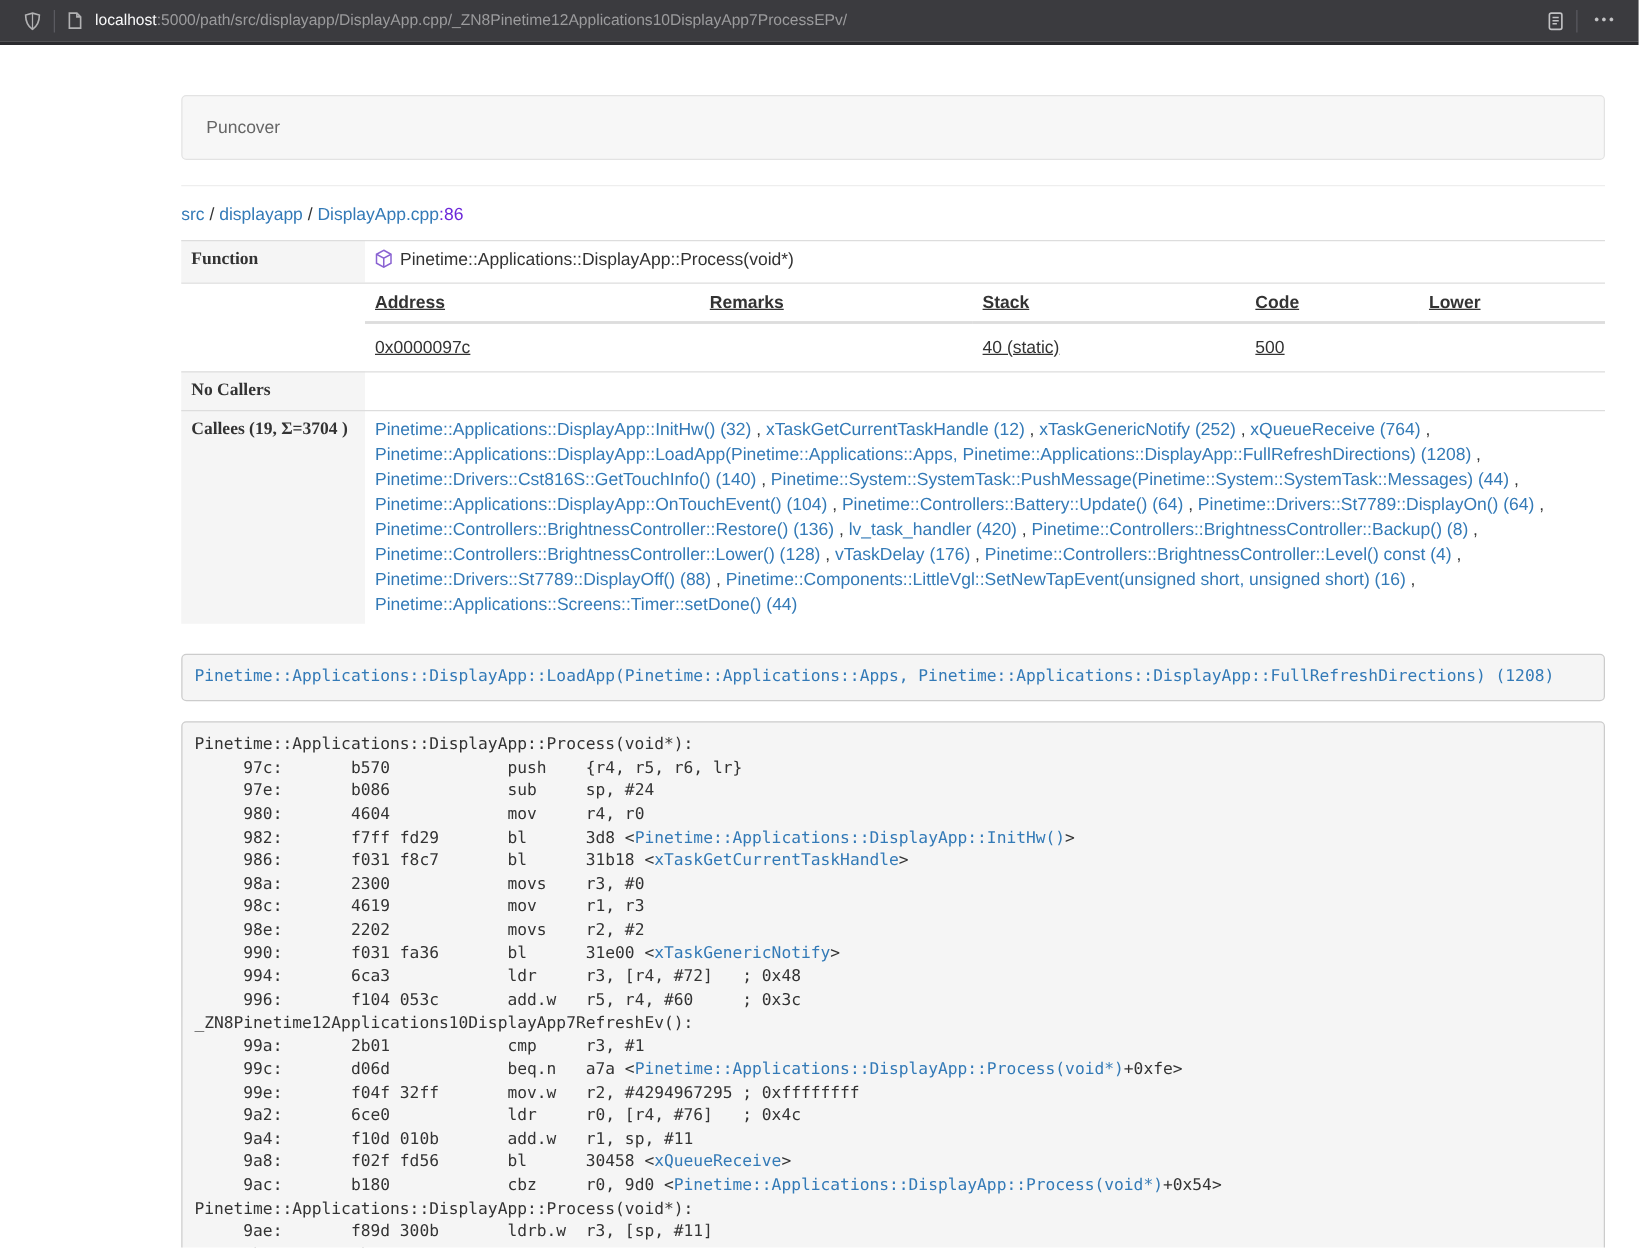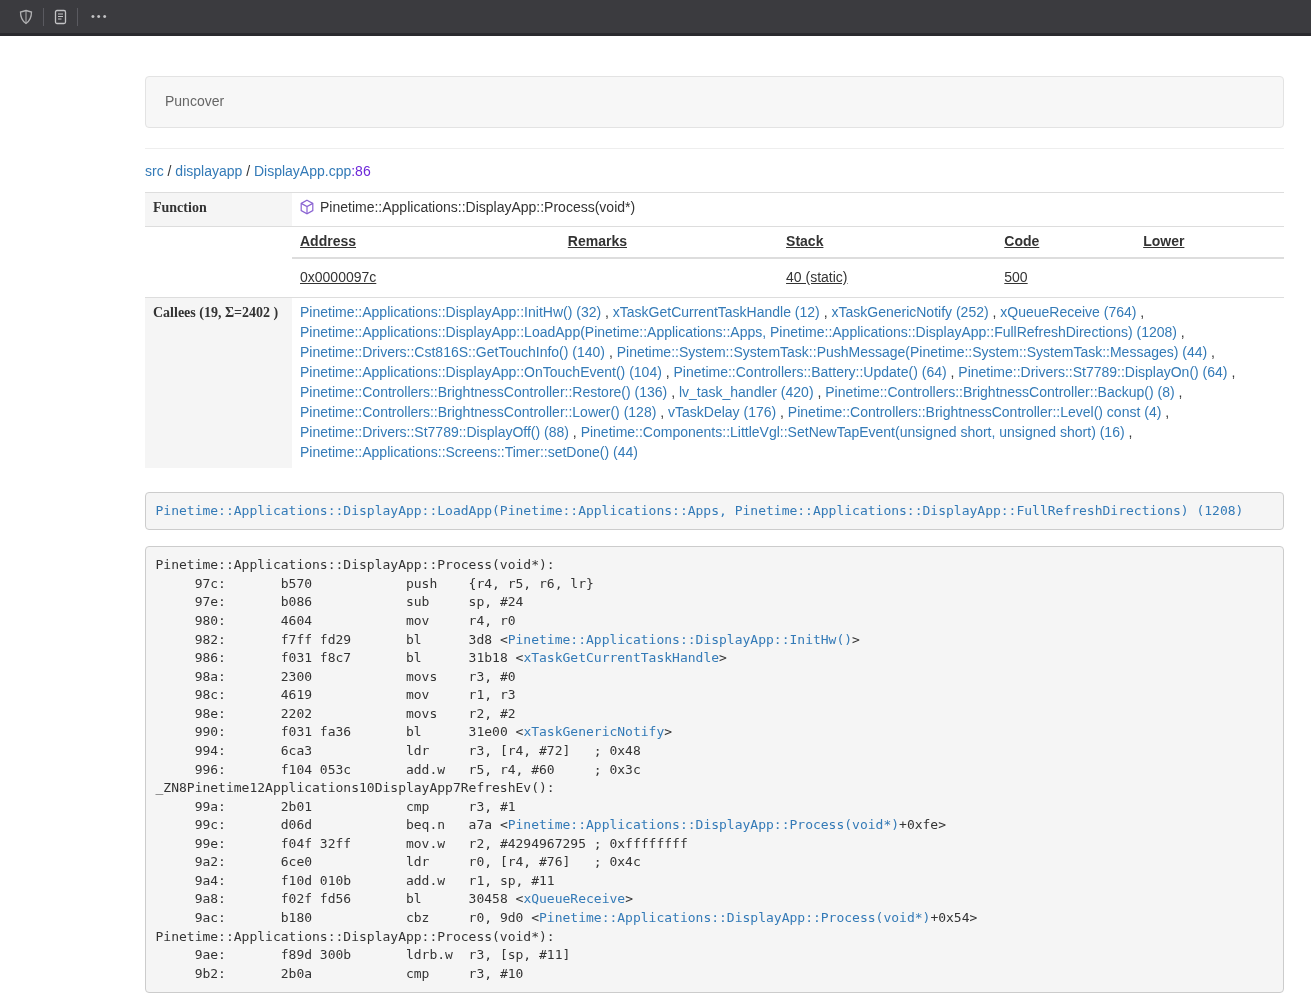--- a/index.html
+++ b/index.html
@@ -78,20 +78,29 @@
 <body>
 
 <div class="toolbar">
   <span class="tb-icon">
     <svg width="16" height="16" viewBox="0 0 16 16" fill="none" stroke="#b1b1b3" stroke-width="1.3">
       <path d="M8 1.5 L13.5 3 C13.5 8 12.5 11.5 8 14.5 C3.5 11.5 2.5 8 2.5 3 Z"></path>
       <path d="M8 1.5 L8 14.5" stroke-width="1"></path>
     </svg>
   </span>
   <span class="tb-sep"></span>
+  <div class="urlbar">
+    <span class="tb-icon">
+      <svg width="14" height="15" viewBox="0 0 14 15" fill="none" stroke="#b1b1b3" stroke-width="1.3">
+        <path d="M2.5 1.5 H8.5 L11.5 4.5 V13.5 H2.5 Z"></path>
+        <path d="M8.5 1.5 V4.5 H11.5"></path>
+      </svg>
+    </span>
+    <span class="url-text"><span class="url-host">localhost</span><span class="url-rest">:5000/path/src/displayapp/DisplayApp.cpp/_ZN8Pinetime12Applications10DisplayApp7ProcessEPv/</span></span>
+  </div>
   <div class="tb-right">
     <span class="tb-icon">
       <svg width="15" height="16" viewBox="0 0 15 16" fill="none" stroke="#c3c3c5" stroke-width="1.3">
         <rect x="2.5" y="1.5" width="10" height="13" rx="1.5"></rect>
         <path d="M5 5 H10 M5 7.5 H10 M5 10 H8.5" stroke-width="1.2"></path>
       </svg>
     </span>
     <span class="tb-sep"></span>
     <span class="meatballs">•••</span>
   </div>
@@ -140,21 +149,25 @@
                 <td></td>
                 <td>40 (static)</td>
                 <td>500</td>
                 <td></td>
               </tr>
             </tbody>
           </table>
         </td>
       </tr>
       <tr>
-        <th>Callees (19, Σ=2402 )</th>
+        <th>No Callers</th>
+        <td></td>
+      </tr>
+      <tr>
+        <th>Callees (19, Σ=3704 )</th>
         <td class="callees"><a href="#" class="lnk">Pinetime::Applications::DisplayApp::InitHw() (32)</a><span class="callee-sep"> , </span><a href="#" class="lnk">xTaskGetCurrentTaskHandle (12)</a><span class="callee-sep"> , </span><a href="#" class="lnk">xTaskGenericNotify (252)</a><span class="callee-sep"> , </span><a href="#" class="lnk">xQueueReceive (764)</a><span class="callee-sep"> , </span><a href="#" class="lnk">Pinetime::Applications::DisplayApp::LoadApp(Pinetime::Applications::Apps, Pinetime::Applications::DisplayApp::FullRefreshDirections) (1208)</a><span class="callee-sep"> , </span><a href="#" class="lnk">Pinetime::Drivers::Cst816S::GetTouchInfo() (140)</a><span class="callee-sep"> , </span><a href="#" class="lnk">Pinetime::System::SystemTask::PushMessage(Pinetime::System::SystemTask::Messages) (44)</a><span class="callee-sep"> , </span><a href="#" class="lnk">Pinetime::Applications::DisplayApp::OnTouchEvent() (104)</a><span class="callee-sep"> , </span><a href="#" class="lnk">Pinetime::Controllers::Battery::Update() (64)</a><span class="callee-sep"> , </span><a href="#" class="lnk">Pinetime::Drivers::St7789::DisplayOn() (64)</a><span class="callee-sep"> , </span><a href="#" class="lnk">Pinetime::Controllers::BrightnessController::Restore() (136)</a><span class="callee-sep"> , </span><a href="#" class="lnk">lv_task_handler (420)</a><span class="callee-sep"> , </span><a href="#" class="lnk">Pinetime::Controllers::BrightnessController::Backup() (8)</a><span class="callee-sep"> , </span><a href="#" class="lnk">Pinetime::Controllers::BrightnessController::Lower() (128)</a><span class="callee-sep"> , </span><a href="#" class="lnk">vTaskDelay (176)</a><span class="callee-sep"> , </span><a href="#" class="lnk">Pinetime::Controllers::BrightnessController::Level() const (4)</a><span class="callee-sep"> , </span><a href="#" class="lnk">Pinetime::Drivers::St7789::DisplayOff() (88)</a><span class="callee-sep"> , </span><a href="#" class="lnk">Pinetime::Components::LittleVgl::SetNewTapEvent(unsigned short, unsigned short) (16)</a><span class="callee-sep"> , </span><a href="#" class="lnk">Pinetime::Applications::Screens::Timer::setDone() (44)</a></td>
       </tr>
     </tbody>
   </table>
 
   <pre class="box hl"><a href="#" class="lnk">Pinetime::Applications::DisplayApp::LoadApp(Pinetime::Applications::Apps, Pinetime::Applications::DisplayApp::FullRefreshDirections) (1208)</a></pre>
 
   <pre class="box disasm">Pinetime::Applications::DisplayApp::Process(void*):
      97c:	b570      	push	{r4, r5, r6, lr}
      97e:	b086      	sub	sp, #24

